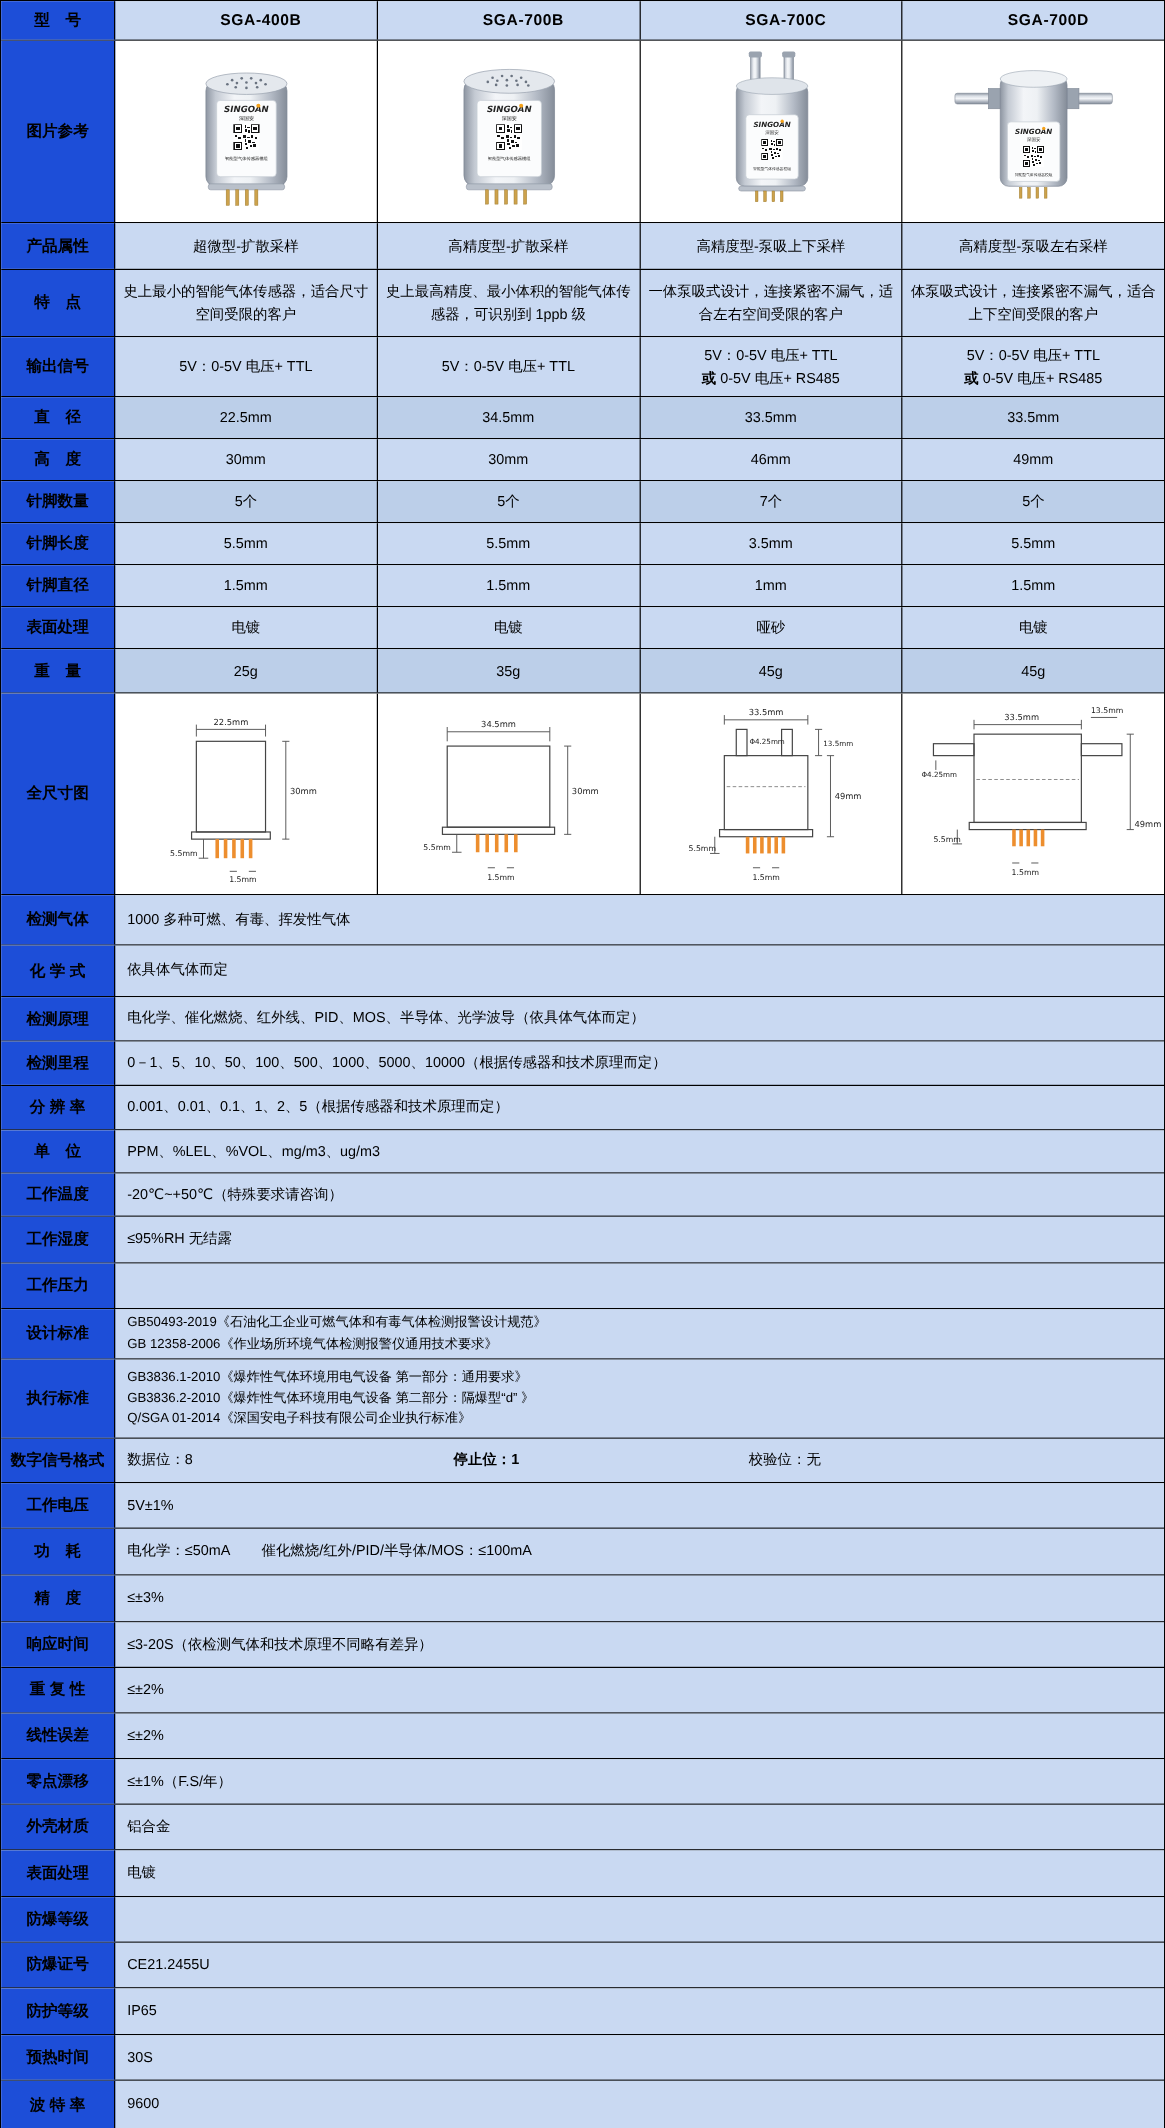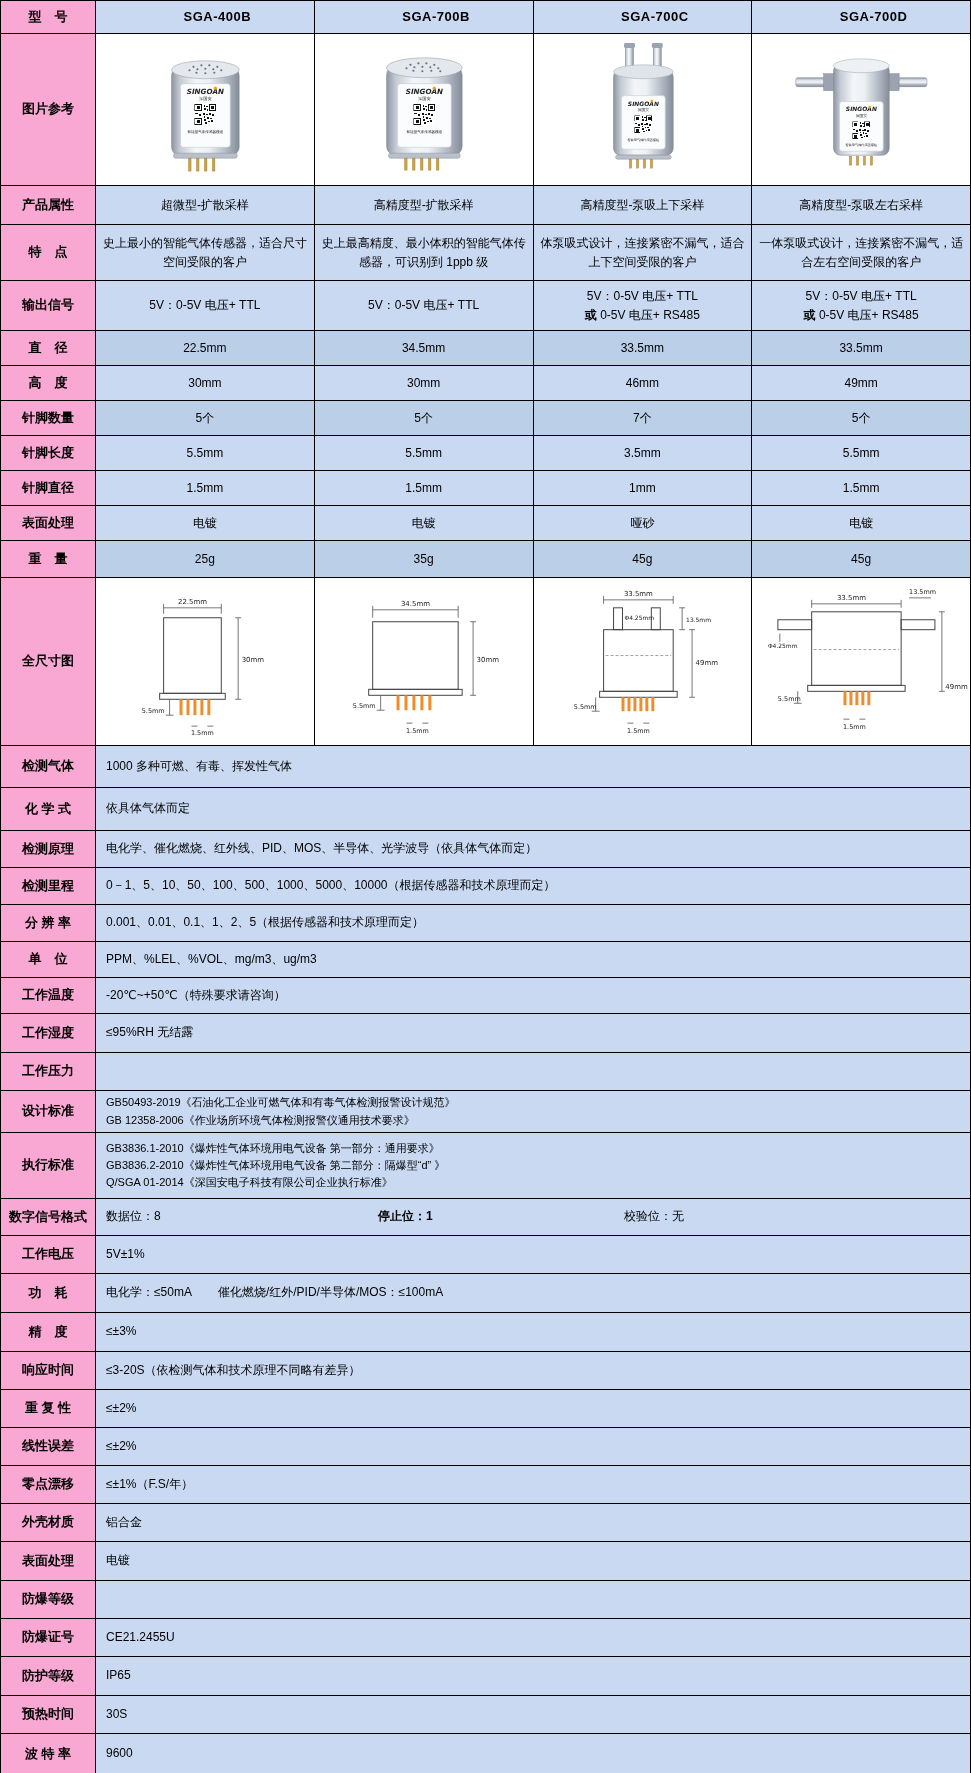--- a/index.html
+++ b/index.html
@@ -2,21 +2,21 @@
 <html><head>
 <meta charset="utf-8">
 <style>
   html,body{margin:0;padding:0;background:#fff;}
   body{font-family:"Liberation Sans","DejaVu Sans",sans-serif;color:#000;}
   .tbl{width:971px;box-sizing:border-box;border:1px solid #000;background:#fff;}
   .row{display:flex;border-bottom:1px solid #000;background:#C9D9F2;box-sizing:border-box;}
   .row:last-child{border-bottom:none;}
   .row.alt{background:#BCCFE9;}
   .row.white{background:#fff;}
-  .lab{width:95px;flex:none;background:#f9a8d4;border-right:1px solid #000;
+  .lab{width:95px;flex:none;background:#1d4ed8;border-right:1px solid #000;
        display:flex;align-items:center;justify-content:center;text-align:center;
        font-weight:bold;font-size:13px;line-height:1.3;box-sizing:border-box;}
   .c{flex:1;border-right:1px solid #000;display:flex;flex-direction:column;
      align-items:center;justify-content:center;text-align:center;font-size:12px;
      padding:2px 6px;box-sizing:border-box;line-height:1.55;}
   .c:last-child{border-right:none;}
   .c.hd{font-weight:bold;font-size:13px;letter-spacing:.5px;margin-left:25px;}
   .wide{flex:1;display:flex;flex-direction:column;justify-content:center;
         font-size:12px;padding:2px 0 2px 10px;box-sizing:border-box;line-height:1.45;}
   .wide .ln{white-space:nowrap;}
@@ -220,22 +220,22 @@
     <div class="c">超微型-扩散采样</div>
     <div class="c">高精度型-扩散采样</div>
     <div class="c">高精度型-泵吸上下采样</div>
     <div class="c">高精度型-泵吸左右采样</div>
   </div>
 
   <div class="row" style="height:56px">
     <div class="lab">特　点</div>
     <div class="c">史上最小的智能气体传感器，适合尺寸空间受限的客户</div>
     <div class="c">史上最高精度、最小体积的智能气体传感器，可识别到 1ppb 级</div>
+    <div class="c">一体泵吸式设计，连接紧密不漏气，适合左右空间受限的客户</div>
     <div class="c">体泵吸式设计，连接紧密不漏气，适合上下空间受限的客户</div>
-    <div class="c">一体泵吸式设计，连接紧密不漏气，适合左右空间受限的客户</div>
   </div>
 
   <div class="row" style="height:50px">
     <div class="lab">输出信号</div>
     <div class="c">
         <span>5V：0-5V 电压+ TTL</span>
       </div>
     <div class="c">
         <span>5V：0-5V 电压+ TTL</span>
       </div>

